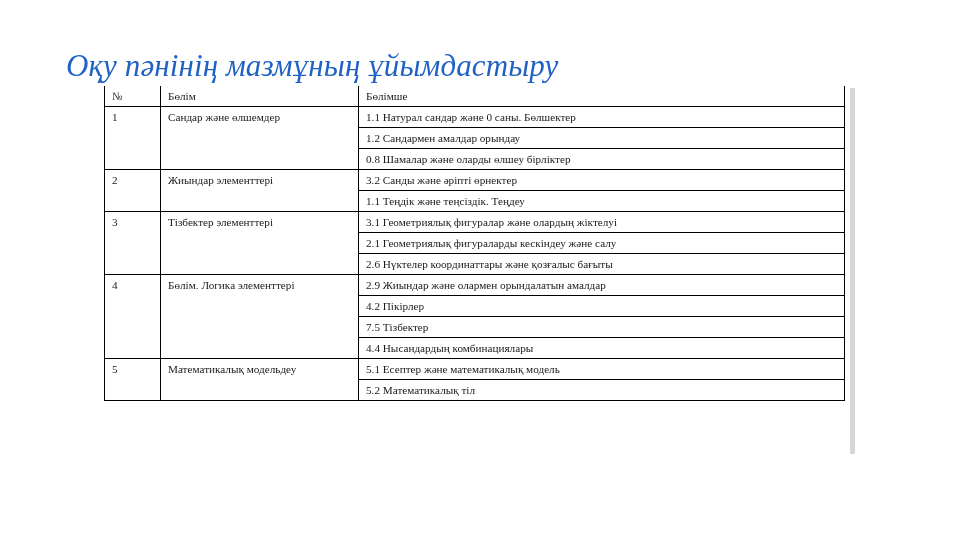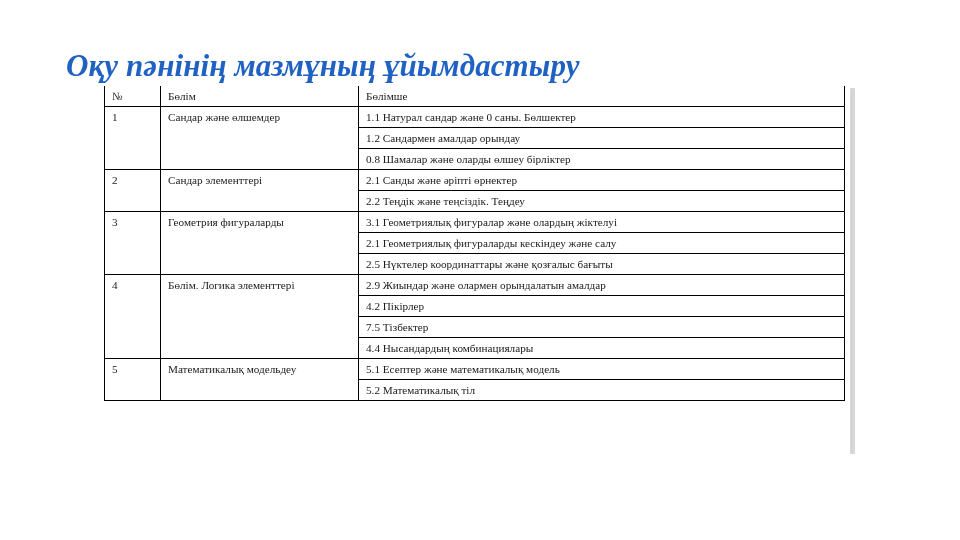--- a/index.html
+++ b/index.html
@@ -17,21 +17,21 @@
   }
 
   
   .slide-title {
     position: absolute;
     left: 66px;
     top: 26px;
     width: 860px;
     font-family: "Liberation Serif", "DejaVu Serif", serif;
     font-style: italic;
-    font-weight: 700;
+    font-weight: 400;
     font-size: 31px;
     line-height: 38px;
     letter-spacing: 0.1px;
     color: #1F62C4;
     white-space: nowrap;
   }
 
   
   .doc-area {
     position: absolute;
@@ -118,36 +118,36 @@
           <td>1.1 Натурал сандар және 0 саны. Бөлшектер</td>
         </tr>
         <tr>
           <td>1.2 Сандармен амалдар орындау</td>
         </tr>
         <tr>
           <td>0.8 Шамалар және оларды өлшеу бірліктер</td>
         </tr>
         <tr>
           <td class="num-cell" rowspan="2">2</td>
-          <td rowspan="2">Сандар элементтері</td>
-          <td>2.1 Санды және әріпті өрнектер</td>
+          <td rowspan="2">Жиындар элементтері</td>
+          <td>3.2 Санды және әріпті өрнектер</td>
         </tr>
         <tr>
-          <td>2.2 Теңдік және теңсіздік. Теңдеу</td>
+          <td>1.1 Теңдік және теңсіздік. Теңдеу</td>
         </tr>
         <tr>
           <td class="num-cell" rowspan="3">3</td>
-          <td rowspan="3">Геометрия фигураларды</td>
+          <td rowspan="3">Тізбектер элементтері</td>
           <td>3.1 Геометриялық фигуралар және олардың жіктелуі</td>
         </tr>
         <tr>
           <td>2.1 Геометриялық фигураларды кескіндеу және салу</td>
         </tr>
         <tr>
-          <td>2.5 Нүктелер координаттары және қозғалыс бағыты</td>
+          <td>2.6 Нүктелер координаттары және қозғалыс бағыты</td>
         </tr>
         <tr>
           <td class="num-cell" rowspan="4">4</td>
           <td rowspan="4">Бөлім. Логика элементтері</td>
           <td>2.9 Жиындар және олармен орындалатын амалдар</td>
         </tr>
         <tr>
           <td>4.2 Пікірлер</td>
         </tr>
         <tr>

